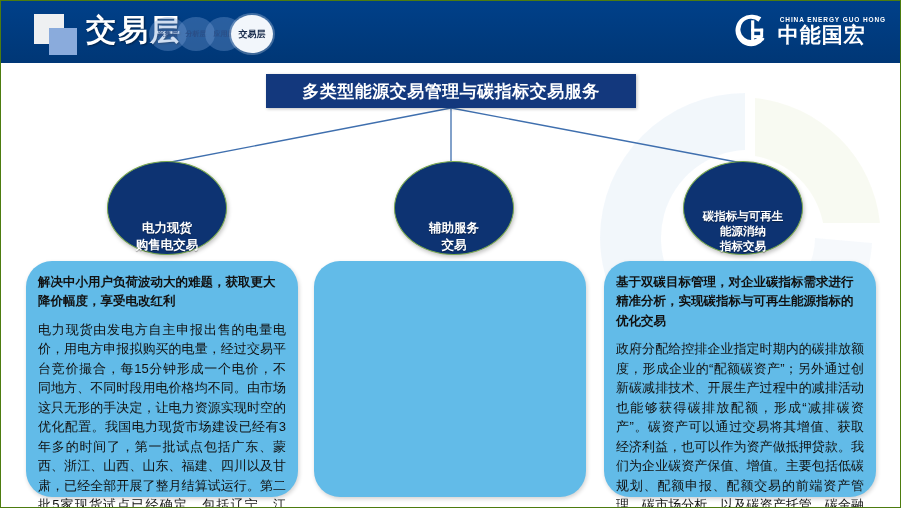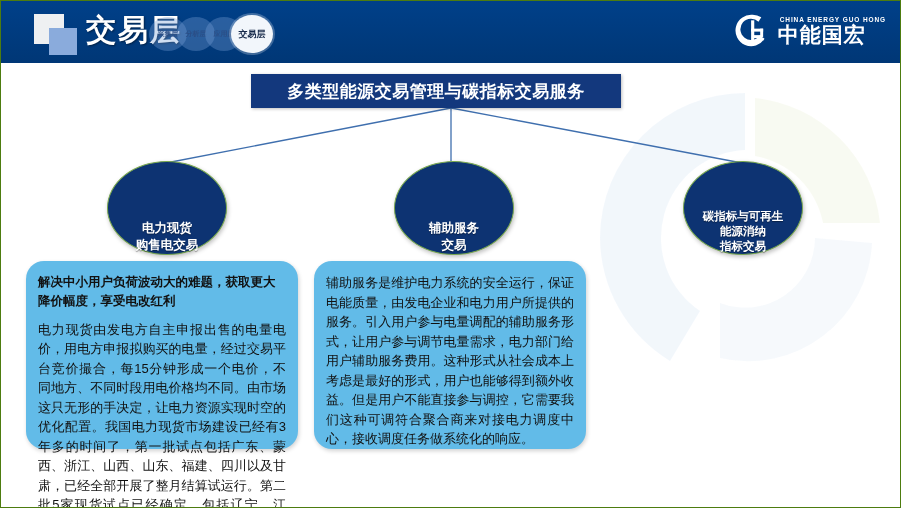--- a/index.html
+++ b/index.html
@@ -79,21 +79,21 @@
     background:#ffffff;
     overflow:hidden;
   }
   .wm{position:absolute;right:-10px;top:10px;width:330px;height:330px;opacity:.5;}
 
   
   .lines{position:absolute;left:0;top:0;width:899px;height:444px;}
 
   
   .banner{
-    position:absolute;left:250px;top:11px;width:370px;height:34px;
+    position:absolute;left:265px;top:11px;width:370px;height:34px;
     background:#13387d;
     display:flex;align-items:center;justify-content:center;
     box-shadow:1px 1px 3px rgba(0,0,0,.25);
   }
   .banner span{
     font-size:17px;font-weight:bold;color:#ffffff;letter-spacing:.5px;
   }
 
   
   .node{
@@ -108,23 +108,23 @@
     display:block;padding:0 2px;
     text-shadow:0 1px 1px rgba(0,0,0,.4);
   }
   .node.n1{left:106px;top:98px;}
   .node.n2{left:393px;top:98px;font-family:Liberation Serif, serif;}
   .node.n3{left:682px;top:98px;}
   .node.n3 span{font-size:11.5px;line-height:1.3;}
 
   
   .box{
-    position:absolute;top:198px;width:272px;height:188px;
+    position:absolute;top:198px;width:272px;height:236px;
     background:#62bbe8;
-    border-radius:18px;
+    border-radius:26px;
     box-sizing:border-box;
     padding:12px 12px 8px 12px;
     box-shadow:1px 2px 4px rgba(0,0,0,.18);
   }
   .box.b1{left:25px;}
   .box.b2{left:313px;}
   .box.b3{left:603px;}
   .box-head{
     font-size:12.5px;font-weight:bold;color:#111111;
     line-height:1.55;margin-bottom:8px;
@@ -199,17 +199,20 @@
     </div>
     <div class="node n3">
       <span class="nl">碳指标与可再生<br>能源消纳<br>指标交易</span>
     </div>
 
     <div class="box b1">
       <div class="box-head">解决中小用户负荷波动大的难题，获取更大降价幅度，享受电改红利</div>
       <div class="box-body">电力现货由发电方自主申报出售的电量电价，用电方申报拟购买的电量，经过交易平台竞价撮合，每15分钟形成一个电价，不同地方、不同时段用电价格均不同。由市场这只无形的手决定，让电力资源实现时空的优化配置。我国电力现货市场建设已经有3年多的时间了，第一批试点包括广东、蒙西、浙江、山西、山东、福建、四川以及甘肃，已经全部开展了整月结算试运行。第二批5家现货试点已经确定，包括辽宁、江苏、安徽、河南及上海。</div>
     </div>
     <div class="box b2">
-      <div class="box-body">辅助服务是维护电力系统的安全运行，保证电能质量，由发电企业和电力用户所提供的服务。引入用户参与电量调配的辅助服务形式，让用户参与调节电量需求，电力部门给用户辅助服务费用。这种形式从社会成本上考虑是最好的形式，用户也能够得到额外收益。但是用户不能直接参与调控，它需要我们这种可调符合聚合商来对接电力调度中心，接收调度任务做系统化的响应。</div>
+    </div>
+    <div class="box b3">
+      <div class="box-head">基于双碳目标管理，对企业碳指标需求进行精准分析，实现碳指标与可再生能源指标的优化交易</div>
+      <div class="box-body">政府分配给控排企业指定时期内的碳排放额度，形成企业的“配额碳资产”；另外通过创新碳减排技术、开展生产过程中的减排活动也能够获得碳排放配额，形成“减排碳资产”。碳资产可以通过交易将其增值、获取经济利益，也可以作为资产做抵押贷款。我们为企业碳资产保值、增值。主要包括低碳规划、配额申报、配额交易的前端资产管理，碳市场分析、以及碳资产托管、碳金融增值服务等内容</div>
     </div>
 
   </div>
 </div>
 
 </body></html>

